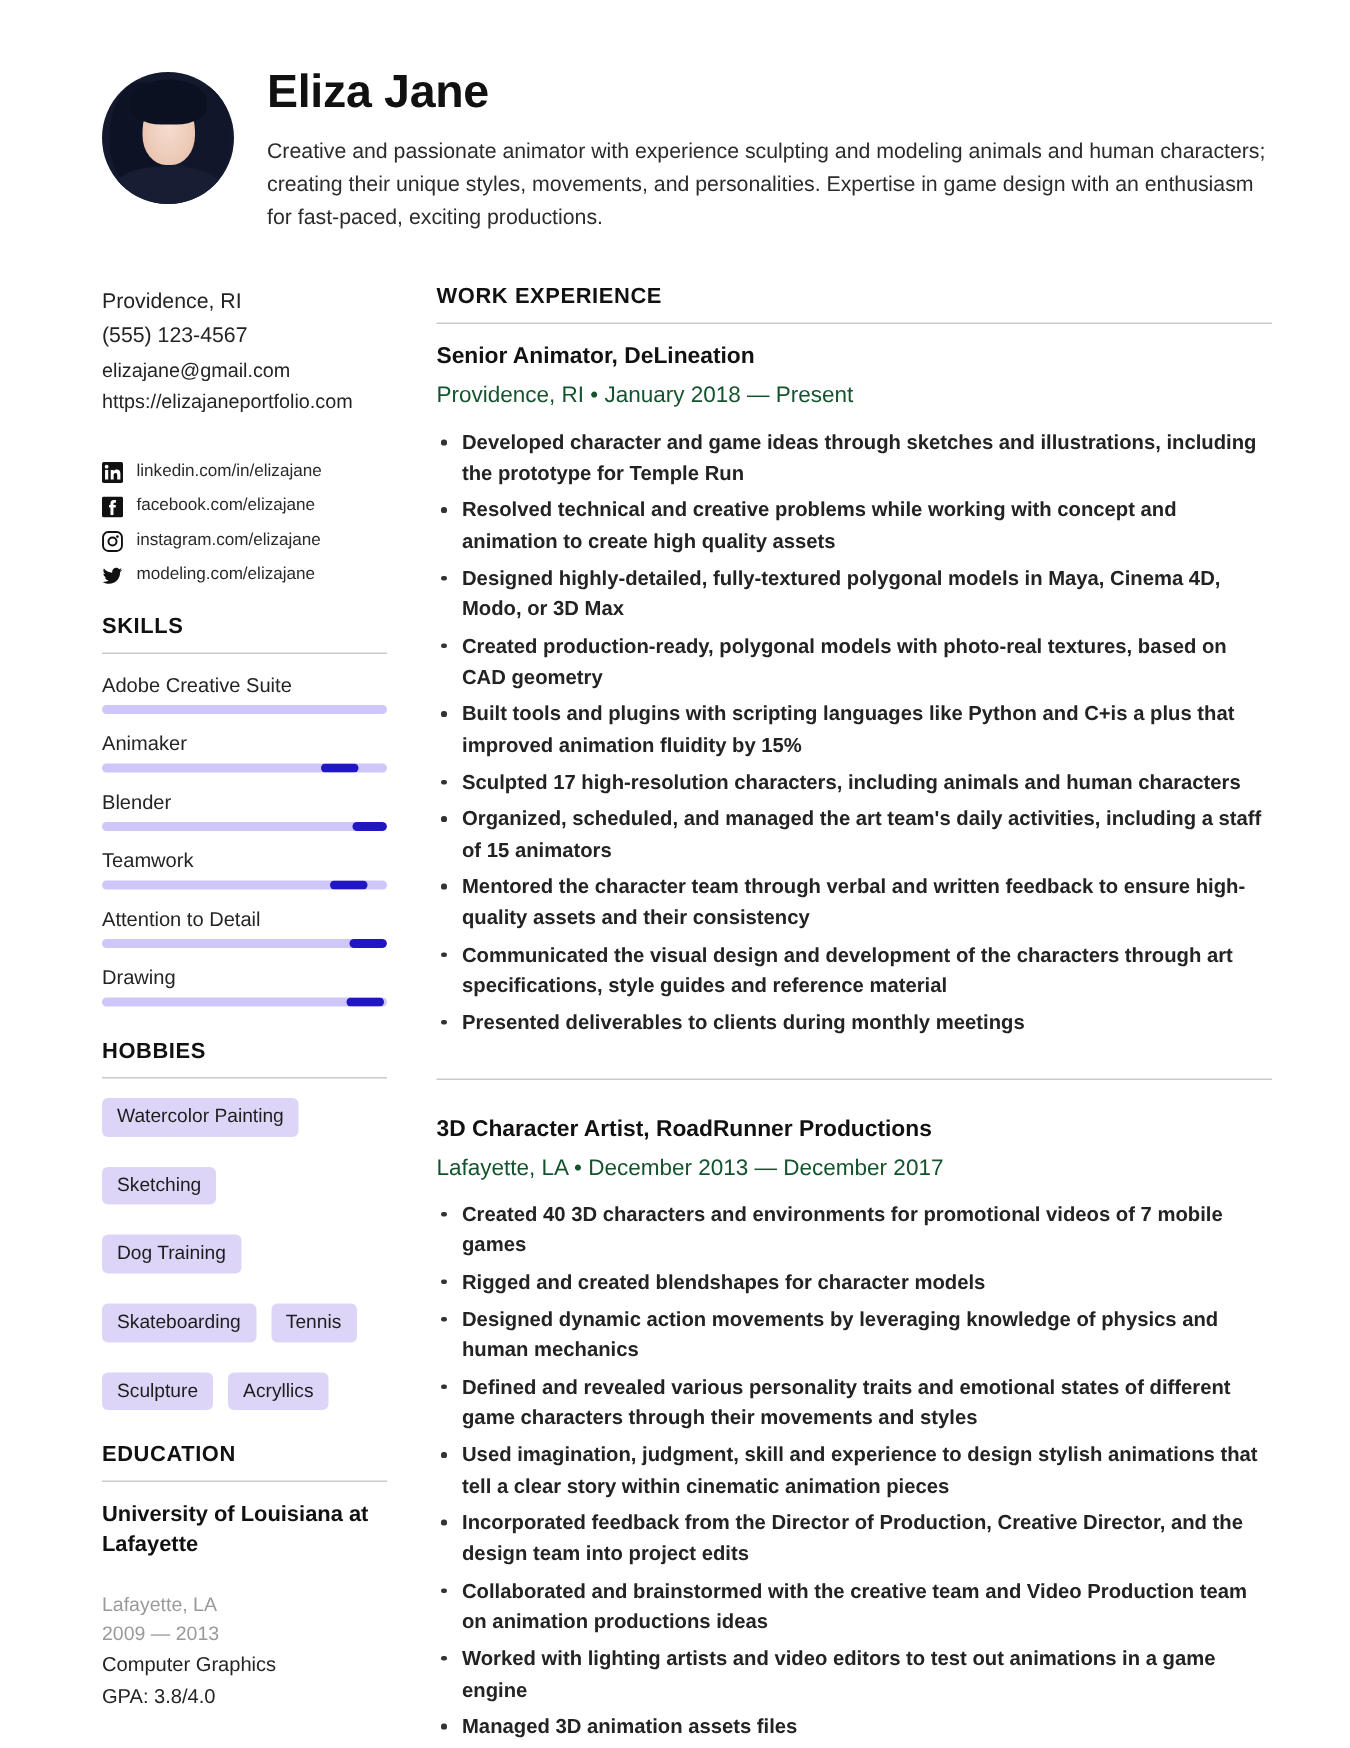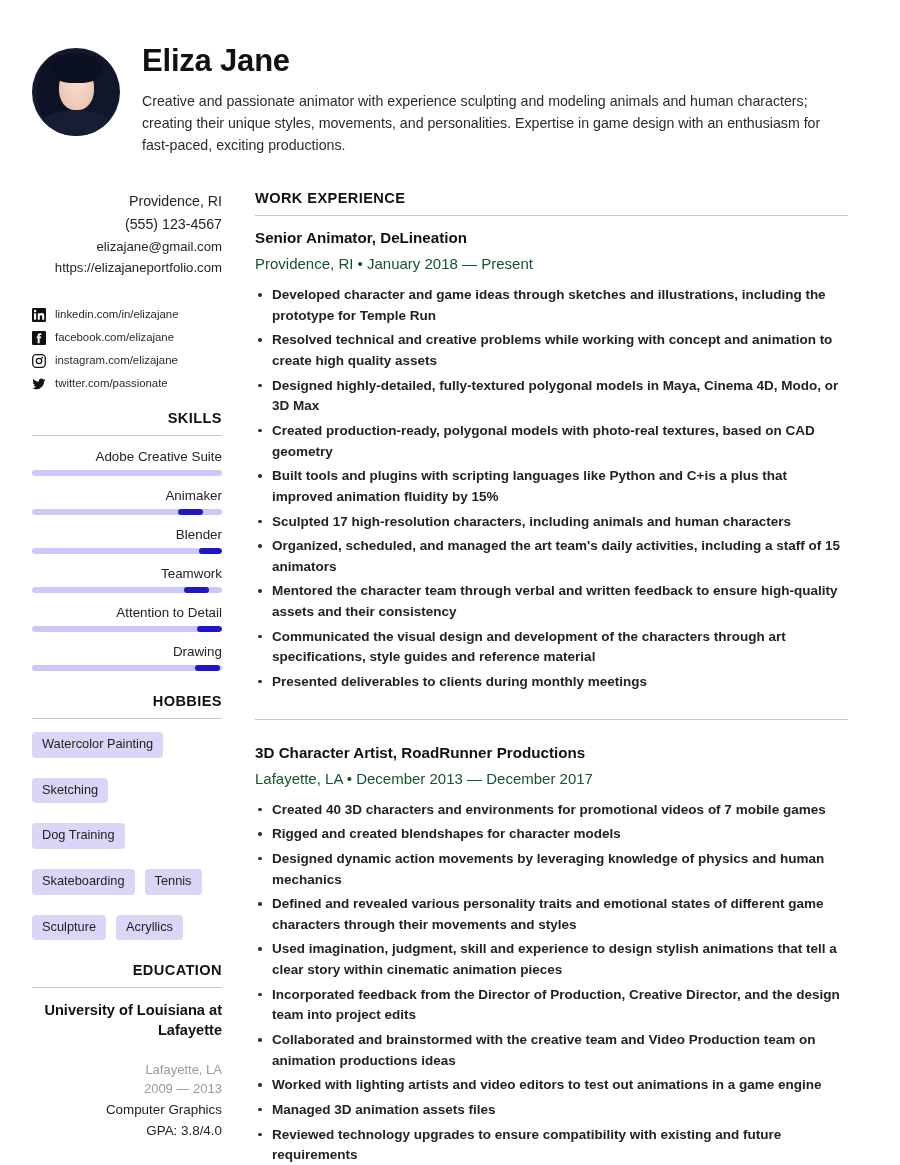--- a/index.html
+++ b/index.html
@@ -13,21 +13,21 @@
     font-family: "Liberation Sans", sans-serif;
     color: #1a1a1a;
     -webkit-font-smoothing: antialiased;
   }
   .page {
     position: relative;
     width: 900px;
     height: 1111px;
     background: #fff;
     box-sizing: border-box;
-    padding: 44px 52px 0 32px;
+    padding: 44px 52px 0 68px;
   }
 
   
   .header {
     display: flex;
     align-items: flex-start;
     gap: 22px;
     margin-bottom: 34px;
   }
   .avatar {
@@ -106,21 +106,20 @@
 
   
   .columns {
     display: flex;
     align-items: flex-start;
     gap: 33px;
   }
   .col-left {
     flex: 0 0 190px;
     width: 190px;
-    text-align: right;
   }
   .col-right {
     flex: 1 1 auto;
     min-width: 0;
   }
 
   
   .contact-block {
     margin-bottom: 18px;
   }
@@ -334,21 +333,21 @@
               <circle cx="12" cy="12" r="4.6" fill="none" stroke="#111" stroke-width="2.2"></circle>
               <circle cx="17.6" cy="6.4" r="1.5" fill="#111"></circle>
             </svg>
             <span class="social-label">instagram.com/elizajane</span>
           </div>
 
           <div class="social-row">
             <svg class="social-icon" viewBox="0 0 24 24">
               <path d="M23 4.8c-.8.4-1.7.6-2.6.8 1-.6 1.7-1.5 2-2.5-.9.5-1.9.9-2.9 1.1-.8-.9-2-1.5-3.3-1.5-2.5 0-4.6 2.1-4.6 4.6 0 .4 0 .7.1 1-3.8-.2-7.2-2-9.5-4.8-.4.7-.6 1.5-.6 2.3 0 1.6.8 3 2 3.8-.7 0-1.4-.2-2-.6v.1c0 2.2 1.6 4.1 3.7 4.5-.4.1-.8.2-1.2.2-.3 0-.6 0-.9-.1.6 1.8 2.3 3.1 4.3 3.2-1.6 1.2-3.6 2-5.7 2-.4 0-.7 0-1.1-.1 2 1.3 4.4 2.1 7 2.1 8.4 0 13-7 13-13v-.6c.9-.6 1.7-1.4 2.3-2.3z" fill="#111"></path>
             </svg>
-            <span class="social-label">twitter.com/passionate</span>
+            <span class="social-label">modeling.com/elizajane</span>
           </div>
         </div>
       </div>
 
       <div class="section">
         <div class="section-title">SKILLS</div>
         <div class="rule"></div>
 
         <div class="skill">
           <div class="skill-name">Adobe Creative Suite</div>

